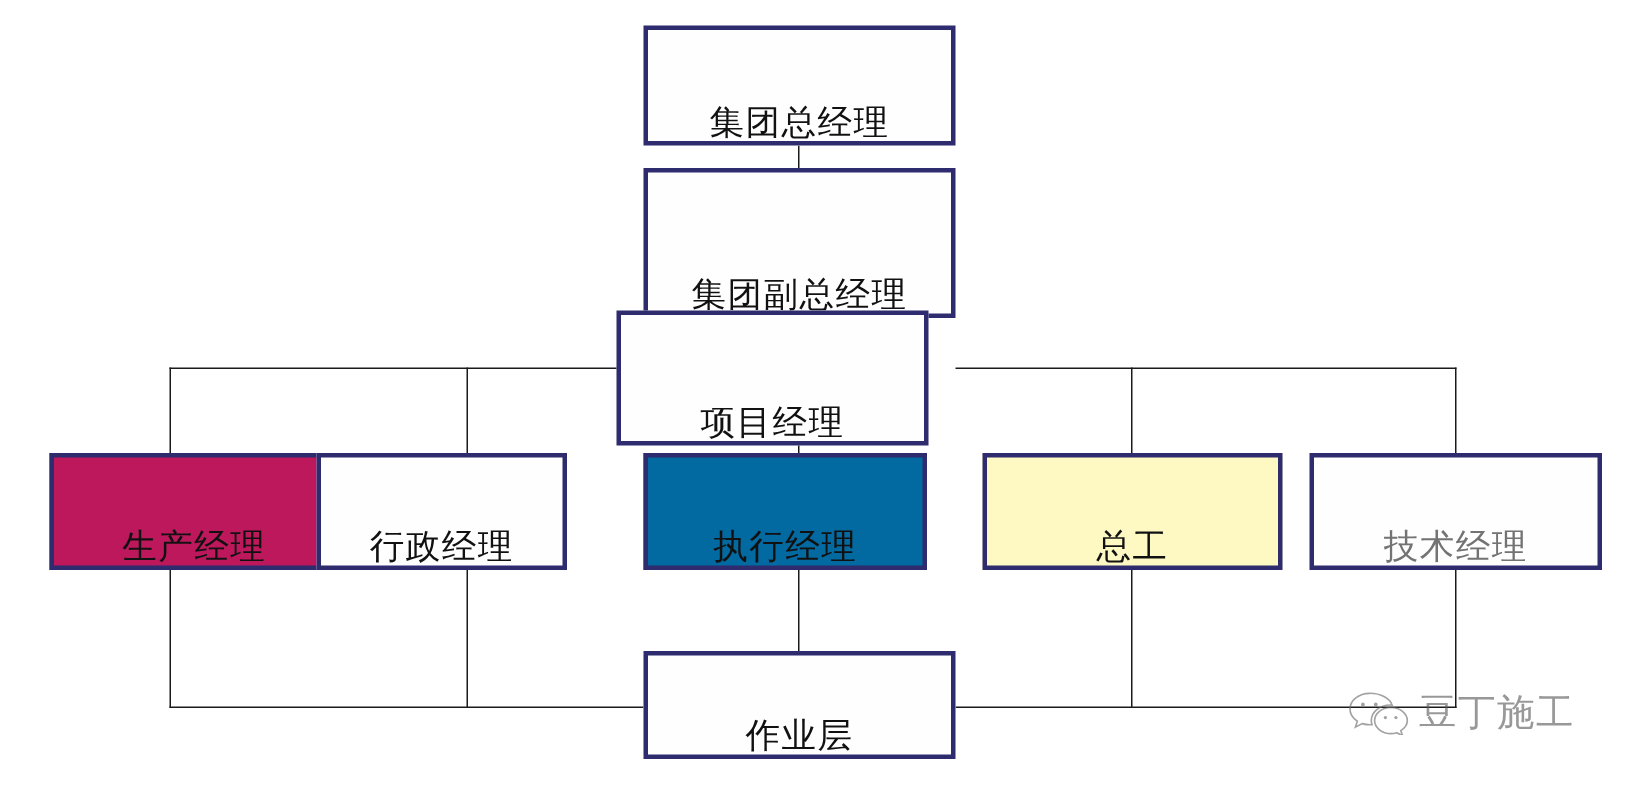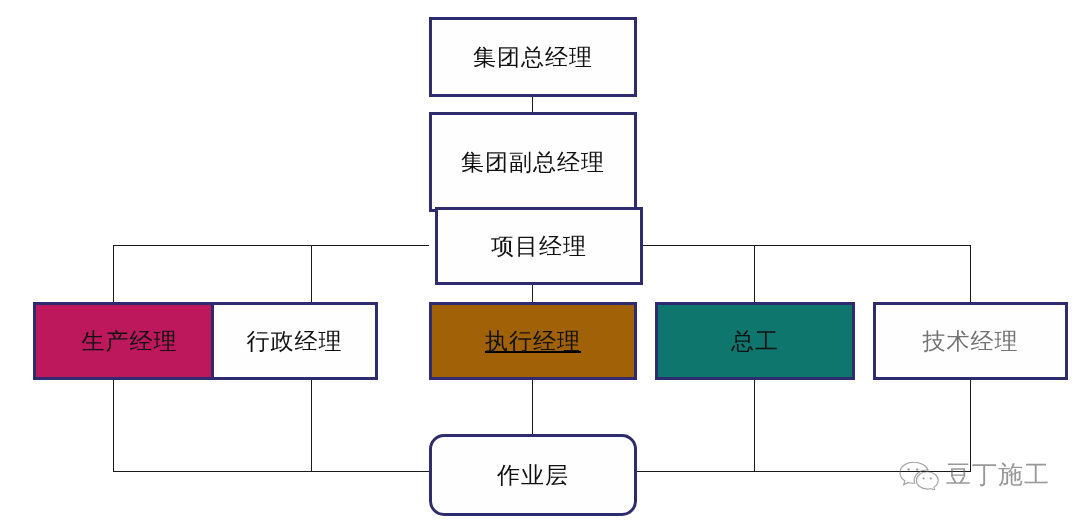--- a/index.html
+++ b/index.html
@@ -18,21 +18,21 @@
     background: #ffffff;
     overflow: hidden;
   }
   
   .node {
     position: absolute;
     box-sizing: border-box;
     background: #fefeff;
     border: 3px solid #2e2b6e;
     display: flex;
-    align-items: center;
+    align-items: flex-end;
     justify-content: center;
     z-index: 3;
   }
   .node-label {
     font-family: "DejaVu Sans", "Liberation Sans", sans-serif;
     font-size: 23px;
     font-weight: 400;
     color: #111111;
     letter-spacing: 1px;
     line-height: 1;
@@ -88,39 +88,39 @@
       <div class="conn v" style="left: 754px; top: 380px; height: 92px; background: rgb(26, 26, 26);"></div>
       <div class="conn v" style="left: 970px; top: 380px; height: 92px; background: rgb(26, 26, 26);"></div>
     </div>
   <div id="node-layer">
       <div class="node" style="left: 429px; top: 17px; width: 208px; height: 80px; border-color: rgb(46, 43, 110); background: rgb(254, 254, 255);">
         <span class="node-label" style="color: rgb(17, 17, 17);">集团总经理</span>
       </div>
       <div class="node" style="left: 429px; top: 112px; width: 208px; height: 100px; border-color: rgb(46, 43, 110); background: rgb(254, 254, 255);">
         <span class="node-label" style="color: rgb(17, 17, 17);">集团副总经理</span>
       </div>
-      <div class="node" style="left: 435px; top: 207px; width: 208px; height: 78px; border-color: rgb(46, 43, 110); background: rgb(254, 254, 255);">
+      <div class="node" style="left: 411px; top: 207px; width: 208px; height: 90px; border-color: rgb(46, 43, 110); background: rgb(254, 254, 255);">
         <span class="node-label" style="color: rgb(17, 17, 17);">项目经理</span>
       </div>
       <div class="node" style="left: 33px; top: 302px; width: 193px; height: 78px; border-color: rgb(46, 43, 110); background: #be185d;">
         <span class="node-label" style="color: rgb(17, 17, 17);">生产经理</span>
       </div>
       <div class="node" style="left: 211px; top: 302px; width: 167px; height: 78px; border-color: rgb(46, 43, 110); background: rgb(254, 254, 255);">
         <span class="node-label" style="color: rgb(17, 17, 17);">行政经理</span>
       </div>
-      <div class="node" style="left: 429px; top: 302px; width: 208px; height: 78px; border-color: rgb(46, 43, 110); background: #a16207; text-decoration: underline;">
+      <div class="node" style="left: 429px; top: 302px; width: 189px; height: 78px; border-color: rgb(46, 43, 110); background: #0369a1;">
         <span class="node-label" style="color: rgb(17, 17, 17);">执行经理</span>
       </div>
-      <div class="node" style="left: 655px; top: 302px; width: 200px; height: 78px; border-color: rgb(46, 43, 110); background: #0f766e;">
+      <div class="node" style="left: 655px; top: 302px; width: 200px; height: 78px; border-color: rgb(46, 43, 110); background: #fef9c3;">
         <span class="node-label" style="color: rgb(17, 17, 17);">总工</span>
       </div>
       <div class="node" style="left: 873px; top: 302px; width: 195px; height: 78px; border-color: rgb(46, 43, 110); background: rgb(254, 254, 255);">
         <span class="node-label" style="color: #737373;">技术经理</span>
       </div>
-      <div class="node" style="left: 429px; top: 434px; width: 208px; height: 82px; border-color: rgb(46, 43, 110); background: rgb(254, 254, 255); border-radius: 15px;">
+      <div class="node" style="left: 429px; top: 434px; width: 208px; height: 72px; border-color: rgb(46, 43, 110); background: rgb(254, 254, 255);">
         <span class="node-label" style="color: rgb(17, 17, 17);">作业层</span>
       </div>
     </div>
 
   <div id="watermark" style="left: 898px; top: 458px;">
     <span>
       <svg width="42" height="30" viewBox="0 0 42 30" aria-hidden="true">
         <path d="M15.2 2.2C7.9 2.2 2.0 6.9 2.0 12.7c0 3.3 1.9 6.2 4.9 8.1l-1.3 4.0 4.6-2.4c1.6 0.5 3.3 0.8 5.0 0.8 0.5 0 1.0 0 1.5-0.1-0.3-0.9-0.5-1.8-0.5-2.8 0-5.7 5.6-10.3 12.5-10.3 0.5 0 1.0 0 1.4 0.1C28.8 5.7 22.7 2.2 15.2 2.2z" fill="none" stroke="#6a6a6a" stroke-width="1.1"></path>
         <circle cx="10.6" cy="9.6" r="1.25" fill="#6a6a6a"></circle>
         <circle cx="19.2" cy="9.6" r="1.25" fill="#6a6a6a"></circle>

